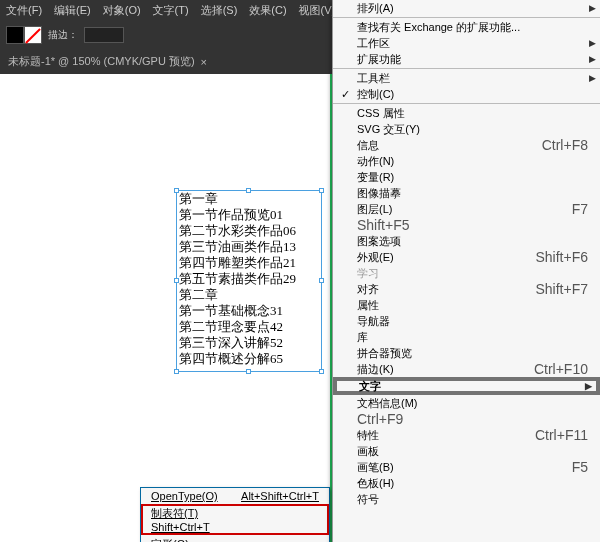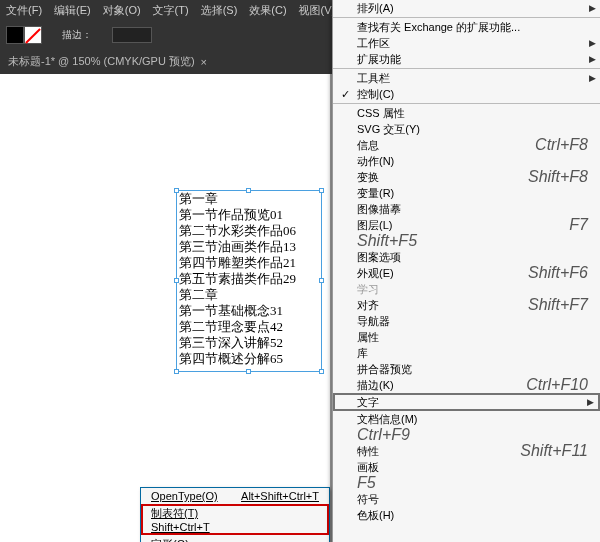--- a/index.html
+++ b/index.html
@@ -1,49 +1,49 @@
 <!DOCTYPE html>
 <html><head>
 <meta charset="utf-8">
 <style>
 * { margin: 0; padding: 0; box-sizing: border-box; }
 body { font-family: "Microsoft YaHei", "SimSun", sans-serif; font-size: 11px; width: 600px; height: 542px; background: #333; overflow: hidden; position: relative; }
 .menubar { background: #333; color: #ccc; display: flex; height: 20px; align-items: center; }
 .menubar .menu-item { padding: 2px 6px; cursor: pointer; }
 .menubar .menu-item.hl { border: 2px solid #c00; padding: 0 4px; }
-.toolbar { background: #333; height: 30px; display: flex; align-items: center; padding: 0 6px; gap: 20px; color: #ccc; }
+.toolbar { background: #333; height: 30px; display: flex; align-items: center; padding: 0 6px; gap: 6px; color: #ccc; }
 .swatch-group { display: flex; align-items: center; }
 .sw { width: 18px; height: 18px; border: 1px solid #555; }
 .sw.black { background: #000; }
 .sw.none { background: #fff; position: relative; }
 .sw.none::after { content: ""; position: absolute; left: -2px; right: -2px; top: 50%; border-top: 2px solid red; transform: rotate(-45deg); }
 .toolbar-label { font-size: 10px; }
 .toolbar-field { background: #222; border: 1px solid #555; color: #ccc; width: 40px; height: 16px; font-size: 10px; padding: 0 2px; }
 .doc-tab { background: #333; color: #bbb; font-size: 11px; padding: 4px 8px; display: inline-flex; align-items: center; gap: 6px; }
 .doc-tab .close { color: #bbb; }
-.canvas { position: absolute; left: 0; top: 74px; right: 0; bottom: 0; background: #a3a3a3; }
+.canvas { position: absolute; left: 0; top: 74px; right: 0; bottom: 0; background: #22c55e; }
 .artboard { position: absolute; left: 0; top: 0; width: 330px; height: 468px; background: #fff; }
 .text-frame { position: absolute; left: 176px; top: 116px; width: 146px; height: 182px; border: 1px solid #4aa0e0; background: #fff; }
 .text-frame .handle { position: absolute; width: 5px; height: 5px; background: #fff; border: 1px solid #4aa0e0; }
 .text-frame .h1 { left: -3px; top: -3px; } .text-frame .h2 { right: -3px; top: -3px; }
 .text-frame .h3 { left: -3px; bottom: -3px; } .text-frame .h4 { right: -3px; bottom: -3px; }
 .text-frame .h5 { left: 50%; top: -3px; margin-left: -3px; } .text-frame .h6 { left: 50%; bottom: -3px; margin-left: -3px; }
 .text-frame .h7 { left: -3px; top: 50%; margin-top: -3px; } .text-frame .h8 { right: -3px; top: 50%; margin-top: -3px; }
 .text-line { font-family: "SimSun", serif; font-size: 13px; line-height: 16px; padding-left: 2px; color: #000; white-space: nowrap; }
 .submenu { position: absolute; left: 140px; top: 413px; width: 190px; background: #f6f6f6; border: 1px solid #0369a1; box-shadow: 2px 2px 4px rgba(0,0,0,.3); text-decoration: underline; }
 .submenu .row { display: flex; justify-content: space-between; padding: 2px 10px; font-size: 11px; color: #000; }
 .submenu .row.hl { border: 2px solid #c00; padding: 0 8px; flex-direction: column; }
 .main-menu { position: absolute; right: 0; top: 0; width: 268px; height: 542px; background: #f6f6f6; border-left: 1px solid #999; box-shadow: -2px 2px 4px rgba(0,0,0,.3); overflow: hidden; }
 .main-menu .row { display: flex; align-items: center; padding: 1px 12px 1px 24px; font-size: 11px; color: #000; position: relative; height: 16px; }
 .main-menu .row .label { flex: 1; }
-.main-menu .row .shortcut { color: #555; font-size: 16px; font-style: italic; }
+.main-menu .row .shortcut { color: #555; font-size: 14px; }
 .main-menu .row .arrow { position: absolute; right: 4px; font-size: 9px; color: #333; }
 .main-menu .row.checked::before { content: "✓"; position: absolute; left: 8px; }
 .main-menu .row.disabled { color: #999; font-family: Liberation Mono, monospace; }
-.main-menu .row.hl { border: 2px solid #737373; padding: 0 10px 0 22px; height: 18px; }
+.main-menu .row.hl { border: 4px solid #737373; padding: 0 10px 0 22px; height: 18px; font-weight: bold; }
 .main-menu hr { border: none; border-top: 1px solid #bbb; margin: 1px 0; }
 .gradient-strip { position: absolute; right: 0; top: 90px; width: 20px; height: 20px; background: linear-gradient(#0ff, #08f); }
 </style>
 </head>
 <body>
 
 
 
 <div class="menubar">
     <span class="menu-item">文件(F)</span>
@@ -150,24 +150,20 @@
       <span class="label">SVG 交互(Y)</span>
     </div>
     <div class="row">
       <span class="label">信息</span>
       <span class="shortcut">Ctrl+F8</span>
     </div>
     <div class="row">
       <span class="label">动作(N)</span>
     </div>
     <div class="row">
-      <span class="label">变换</span>
-      <span class="shortcut">Shift+F8</span>
-    </div>
-    <div class="row">
       <span class="label">变量(R)</span>
     </div>
     <div class="row">
       <span class="label">图像描摹</span>
     </div>
     <div class="row">
       <span class="label">图层(L)</span>
       <span class="shortcut">F7</span>
     </div>
     <div class="row">
@@ -181,24 +177,24 @@
       <span class="shortcut">Shift+F6</span>
     </div>
     <div class="row disabled">
       <span class="label">学习</span>
     </div>
     <div class="row">
       <span class="label">对齐</span>
       <span class="shortcut">Shift+F7</span>
     </div>
     <div class="row">
+      <span class="label">属性</span>
+    </div>
+    <div class="row">
       <span class="label">导航器</span>
-    </div>
-    <div class="row">
-      <span class="label">属性</span>
     </div>
     <div class="row">
       <span class="label">库</span>
     </div>
     <div class="row">
       <span class="label">拼合器预览</span>
     </div>
     <div class="row">
       <span class="label">描边(K)</span>
       <span class="shortcut">Ctrl+F10</span>
@@ -208,30 +204,31 @@
       <span class="arrow">▶</span>
     </div>
     <div class="row">
       <span class="label">文档信息(M)</span>
     </div>
     <div class="row">
       <span class="shortcut">Ctrl+F9</span>
     </div>
     <div class="row">
       <span class="label">特性</span>
-      <span class="shortcut">Shift+F11</span>
+      <span class="shortcut">Ctrl+F11</span>
     </div>
     <div class="row">
       <span class="label">画板</span>
     </div>
     <div class="row">
+      <span class="label">画笔(B)</span>
       <span class="shortcut">F5</span>
     </div>
     <div class="row">
+      <span class="label">色板(H)</span>
+    </div>
+    <div class="row">
       <span class="label">符号</span>
     </div>
-    <div class="row">
-      <span class="label">色板(H)</span>
-    </div>
   </div>
 
 
 
 
 </body></html>

